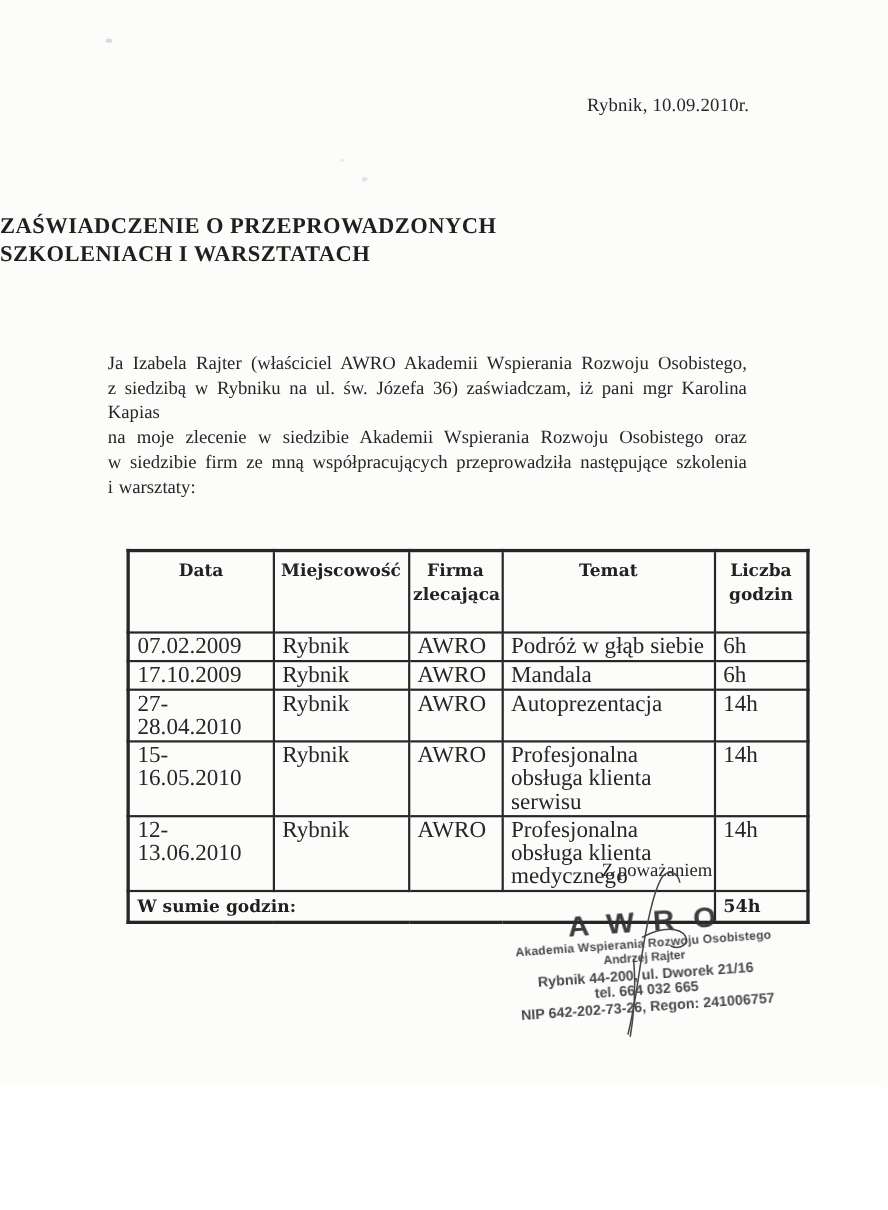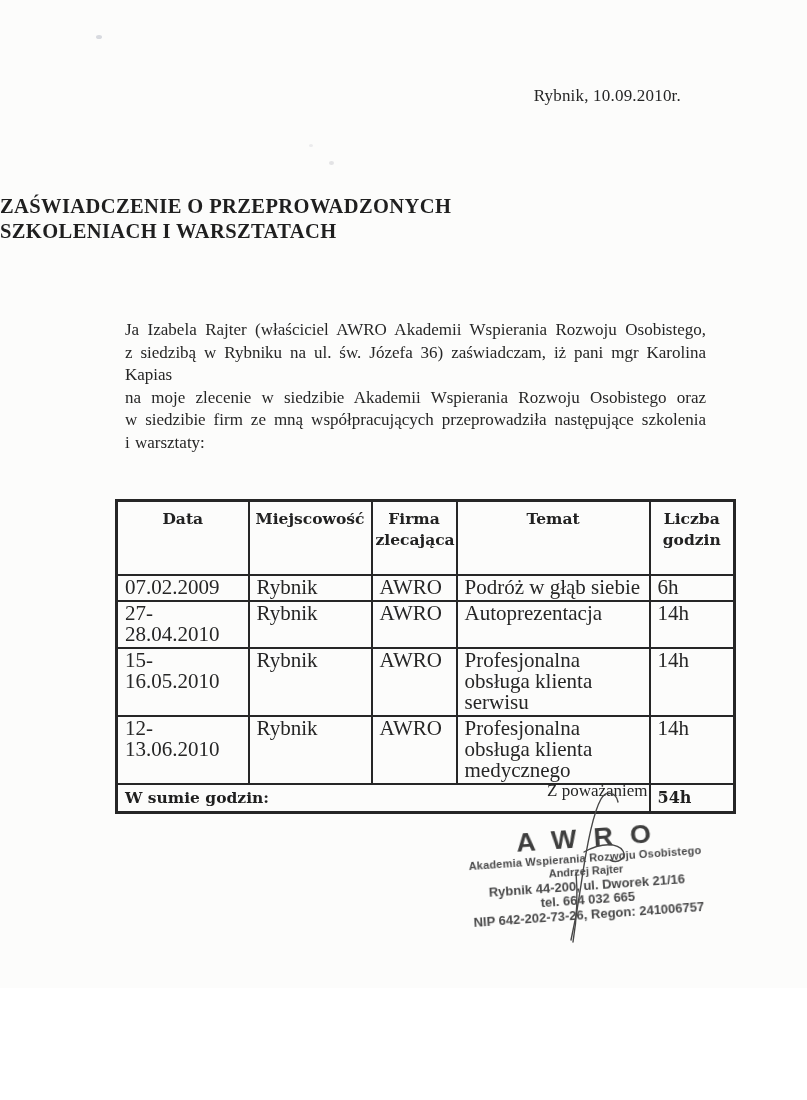--- a/index.html
+++ b/index.html
@@ -45,21 +45,21 @@
     font-weight: bold;
     font-size: 20.5px;
     line-height: 25px;
     letter-spacing: .4px;
     color: #1f1f1f;
   }
 
   .paragraph {
     position: absolute;
     top: 319px;
-    left: 125px;
+    left: 98px;
     width: 581px;
     font-size: 17px;
     line-height: 22.5px;
     color: #262626;
     word-spacing: 1px;
   }
   .para-line { text-align: justify; text-align-last: justify; white-space: normal; }
   .para-line.last { text-align-last: left; }
 
   .cert-table {
@@ -210,20 +210,27 @@
     </thead>
     <tbody>
       <tr>
         <td>07.02.2009</td>
         <td>Rybnik</td>
         <td>AWRO</td>
         <td>Podróż w głąb siebie</td>
         <td>6h</td>
       </tr>
       <tr>
+        <td>17.10.2009</td>
+        <td>Rybnik</td>
+        <td>AWRO</td>
+        <td>Mandala</td>
+        <td>6h</td>
+      </tr>
+      <tr>
         <td>27-28.04.2010</td>
         <td>Rybnik</td>
         <td>AWRO</td>
         <td>Autoprezentacja</td>
         <td>14h</td>
       </tr>
       <tr>
         <td>15-16.05.2010</td>
         <td>Rybnik</td>
         <td>AWRO</td>

